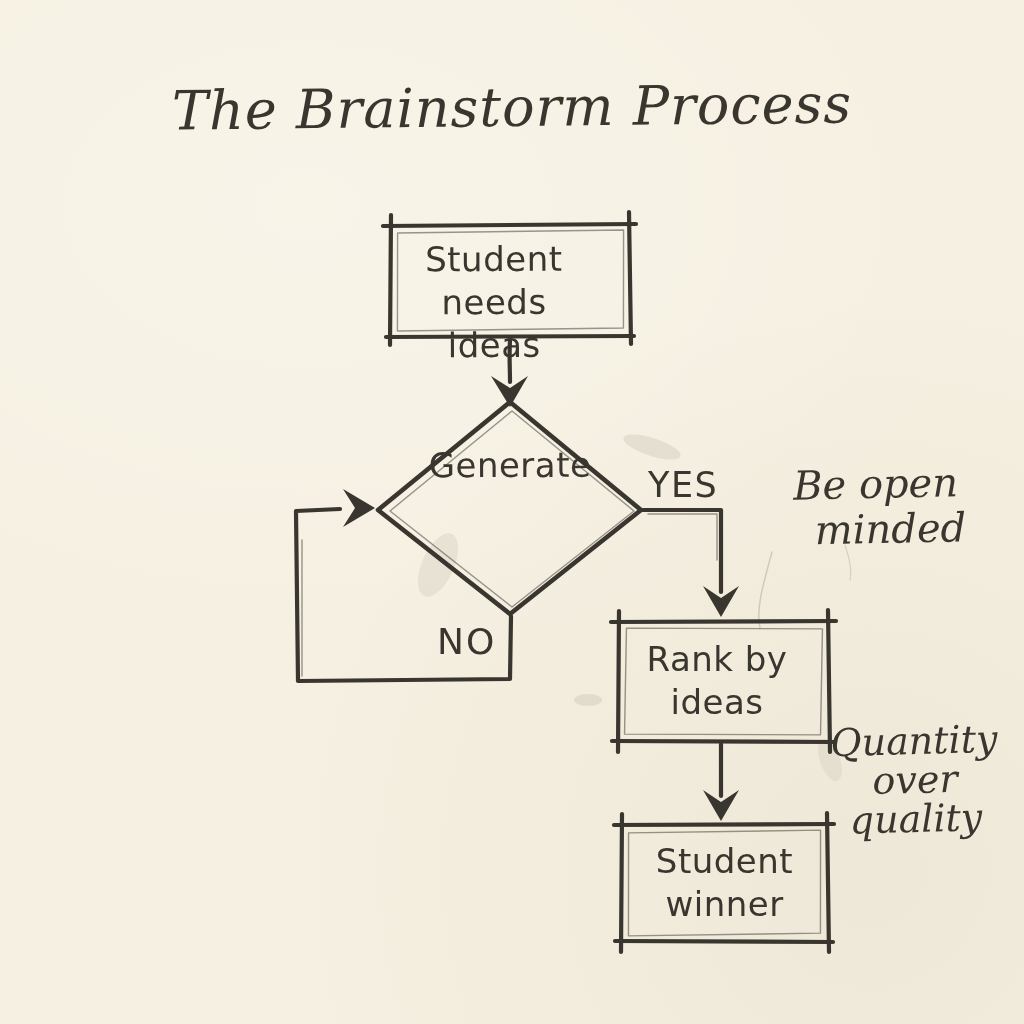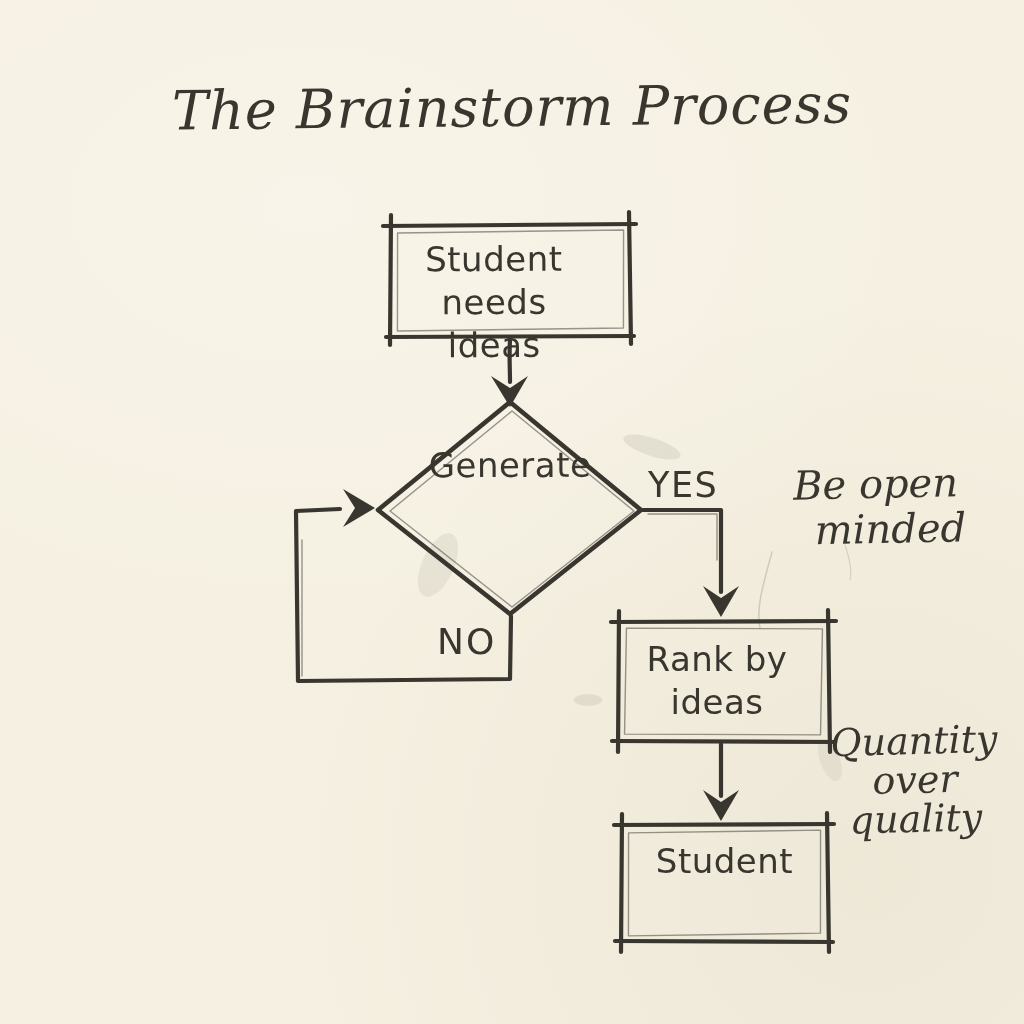--- a/index.html
+++ b/index.html
@@ -132,20 +132,21 @@
   <div class="abs edge-label lbl-yes">YES</div>
   <div class="abs edge-label lbl-no">NO</div>
 
   <div class="abs node-label lbl-rank">
     <span>Rank by</span>
     <span>ideas</span>
   </div>
 
   <div class="abs node-label lbl-select">
     <span>Student</span>
+    <span>winner</span>
   </div>
 
   <div class="abs annotation ann-open">
     <span>Be open</span>
     <span>minded</span>
   </div>
 
   <div class="abs annotation ann-quality">
     <span>Quantity</span>
     <span>over</span>

